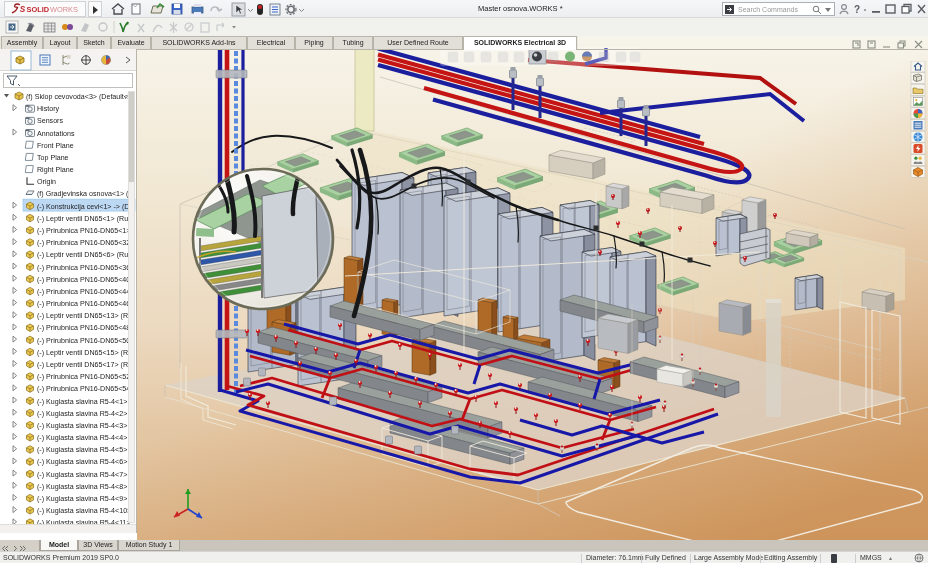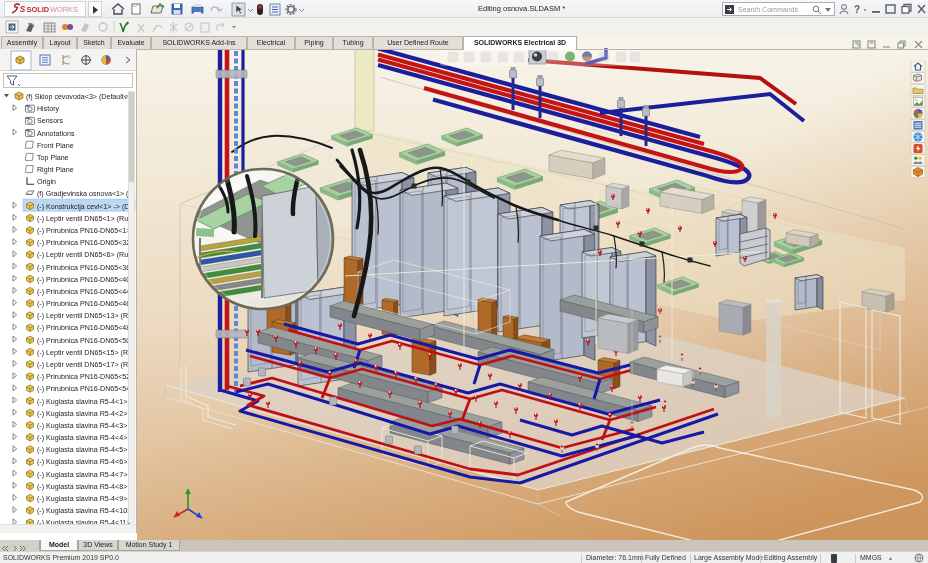--- a/index.html
+++ b/index.html
@@ -884,21 +884,21 @@
  <circle cx="150" cy="5" r="2" fill="#cc2222"></circle>
     <circle cx="150" cy="10" r="2" fill="#222"></circle>
  <rect x="160" y="2" width="10" height="11" fill="#eef2f6" stroke="#5a6a7a" stroke-width="0.8"></rect>
  <path d="M162,5 h6 M162,7.5 h6 M162,10 h6" stroke="#3a66c8" stroke-width="1"></path>
  <g transform="translate(176,2)">
       <circle cx="5" cy="5.5" r="3.2" fill="none" stroke="#6a6e74" stroke-width="1.6"></circle>
       <circle cx="5" cy="5.5" r="5" fill="none" stroke="#6a6e74" stroke-width="1.2" stroke-dasharray="2,1.6"></circle>
     </g>
  <path d="M189,7 l2.5,2.5 l2.5,-2.5" stroke="#888" stroke-width="1" fill="none"></path>
 </svg>
-<div class="abs" style="left:478px;top:4px;font-size:7.5px;color:#222;">Editing osnova.SLDASM *</div>
+<div class="abs" style="left:478px;top:4px;font-size:7.5px;color:#222;">Master osnova.WORKS *</div>
 
 <div class="abs" style="left:722px;top:2px;width:113px;height:14px;background:#fff;border:1px solid #aab0b6;">
  <div style="position:absolute;left:2px;top:2px;width:9px;height:9px;background:#3a3e44;"></div>
  <svg style="position:absolute;left:2px;top:2px" width="9" height="9" viewBox="0 0 9 9">
       <path d="M2,4.5 h4 M4.5,2.5 l2,2 l-2,2" stroke="#fff" stroke-width="1" fill="none"></path>
     </svg>
  <div style="position:absolute;left:15px;top:3px;font-size:7px;color:#999;">Search Commands</div>
  <svg style="position:absolute;right:12px;top:2px" width="10" height="10" viewBox="0 0 10 10">
       <circle cx="4" cy="4" r="2.8" stroke="#777" stroke-width="1" fill="none"></circle>
       <path d="M6,6 L9,9" stroke="#777" stroke-width="1"></path>

